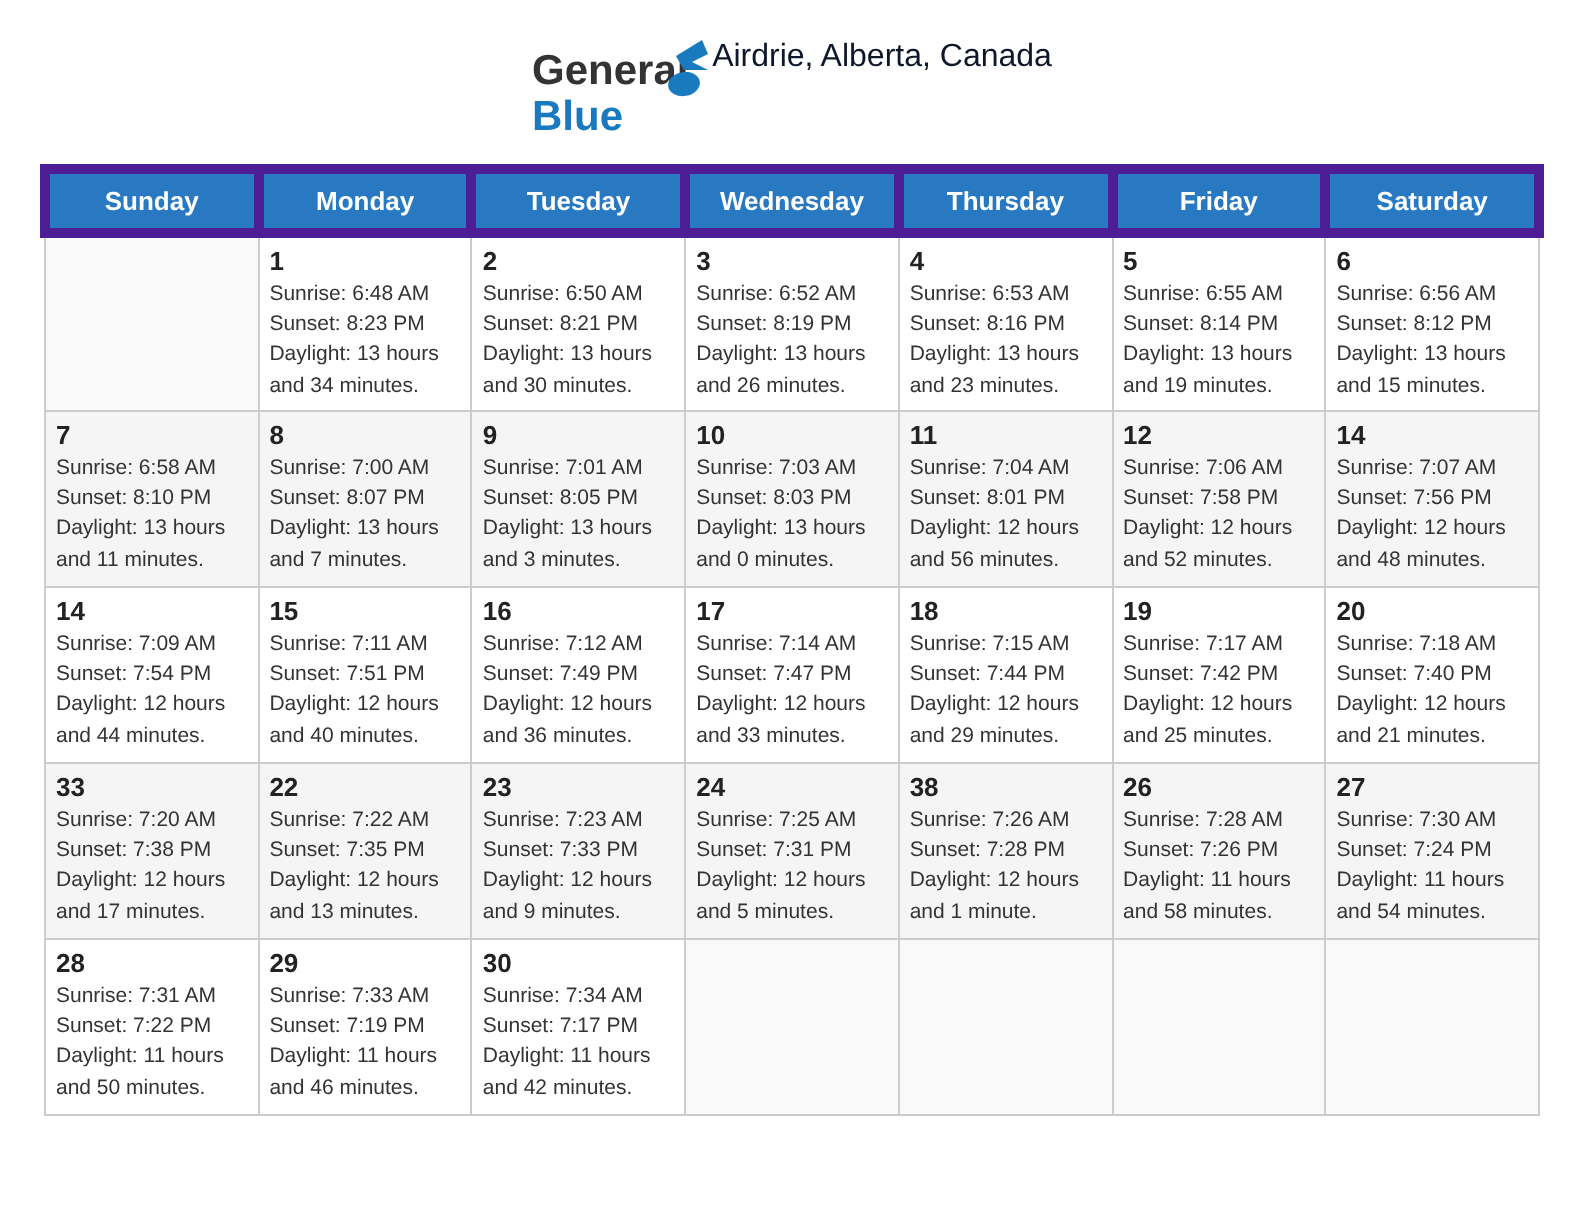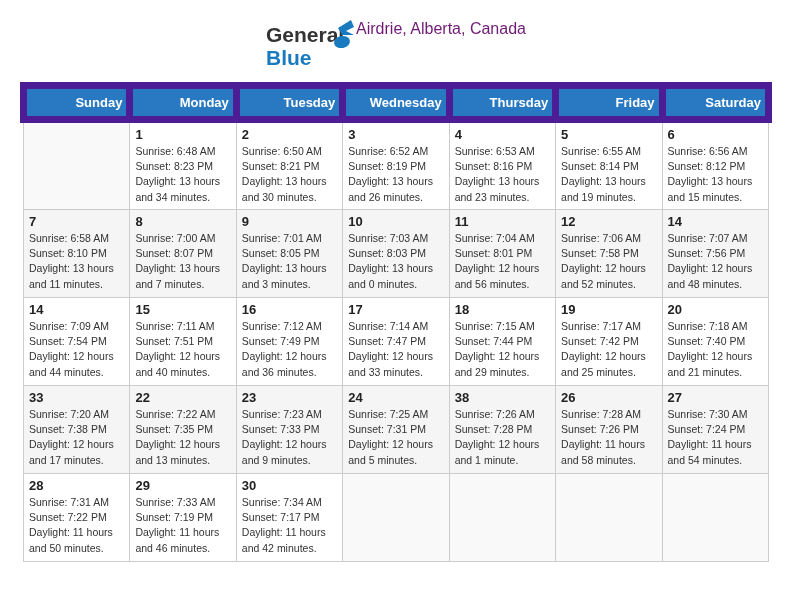--- a/index.html
+++ b/index.html
@@ -23,35 +23,35 @@
     .title-area {
       text-align: right;
     }
     .month-title {
       font-size: 36px;
       font-weight: bold;
       color: #222;
     }
     .location {
       font-size: 16px;
-      color: #701a75;
+      color: #0f172a;
     }
     .calendar {
       width: 100%;
       border-collapse: collapse;
       font-size: 11px;
     }
     .calendar th {
       background-color: #2979c2;
       color: #fff;
       padding: 6px 4px;
-      text-align: right;
+      text-align: center;
       font-size: 13px;
       font-weight: bold;
-      border: 7px solid #4c1d95;
+      border: 5px solid #4c1d95;
     }
     .calendar td {
       border: 1px solid #ccc;
       vertical-align: top;
       padding: 4px 5px;
       width: calc(100% / 7);
       min-height: 80px;
       height: 88px;
     }
     .day-number {

